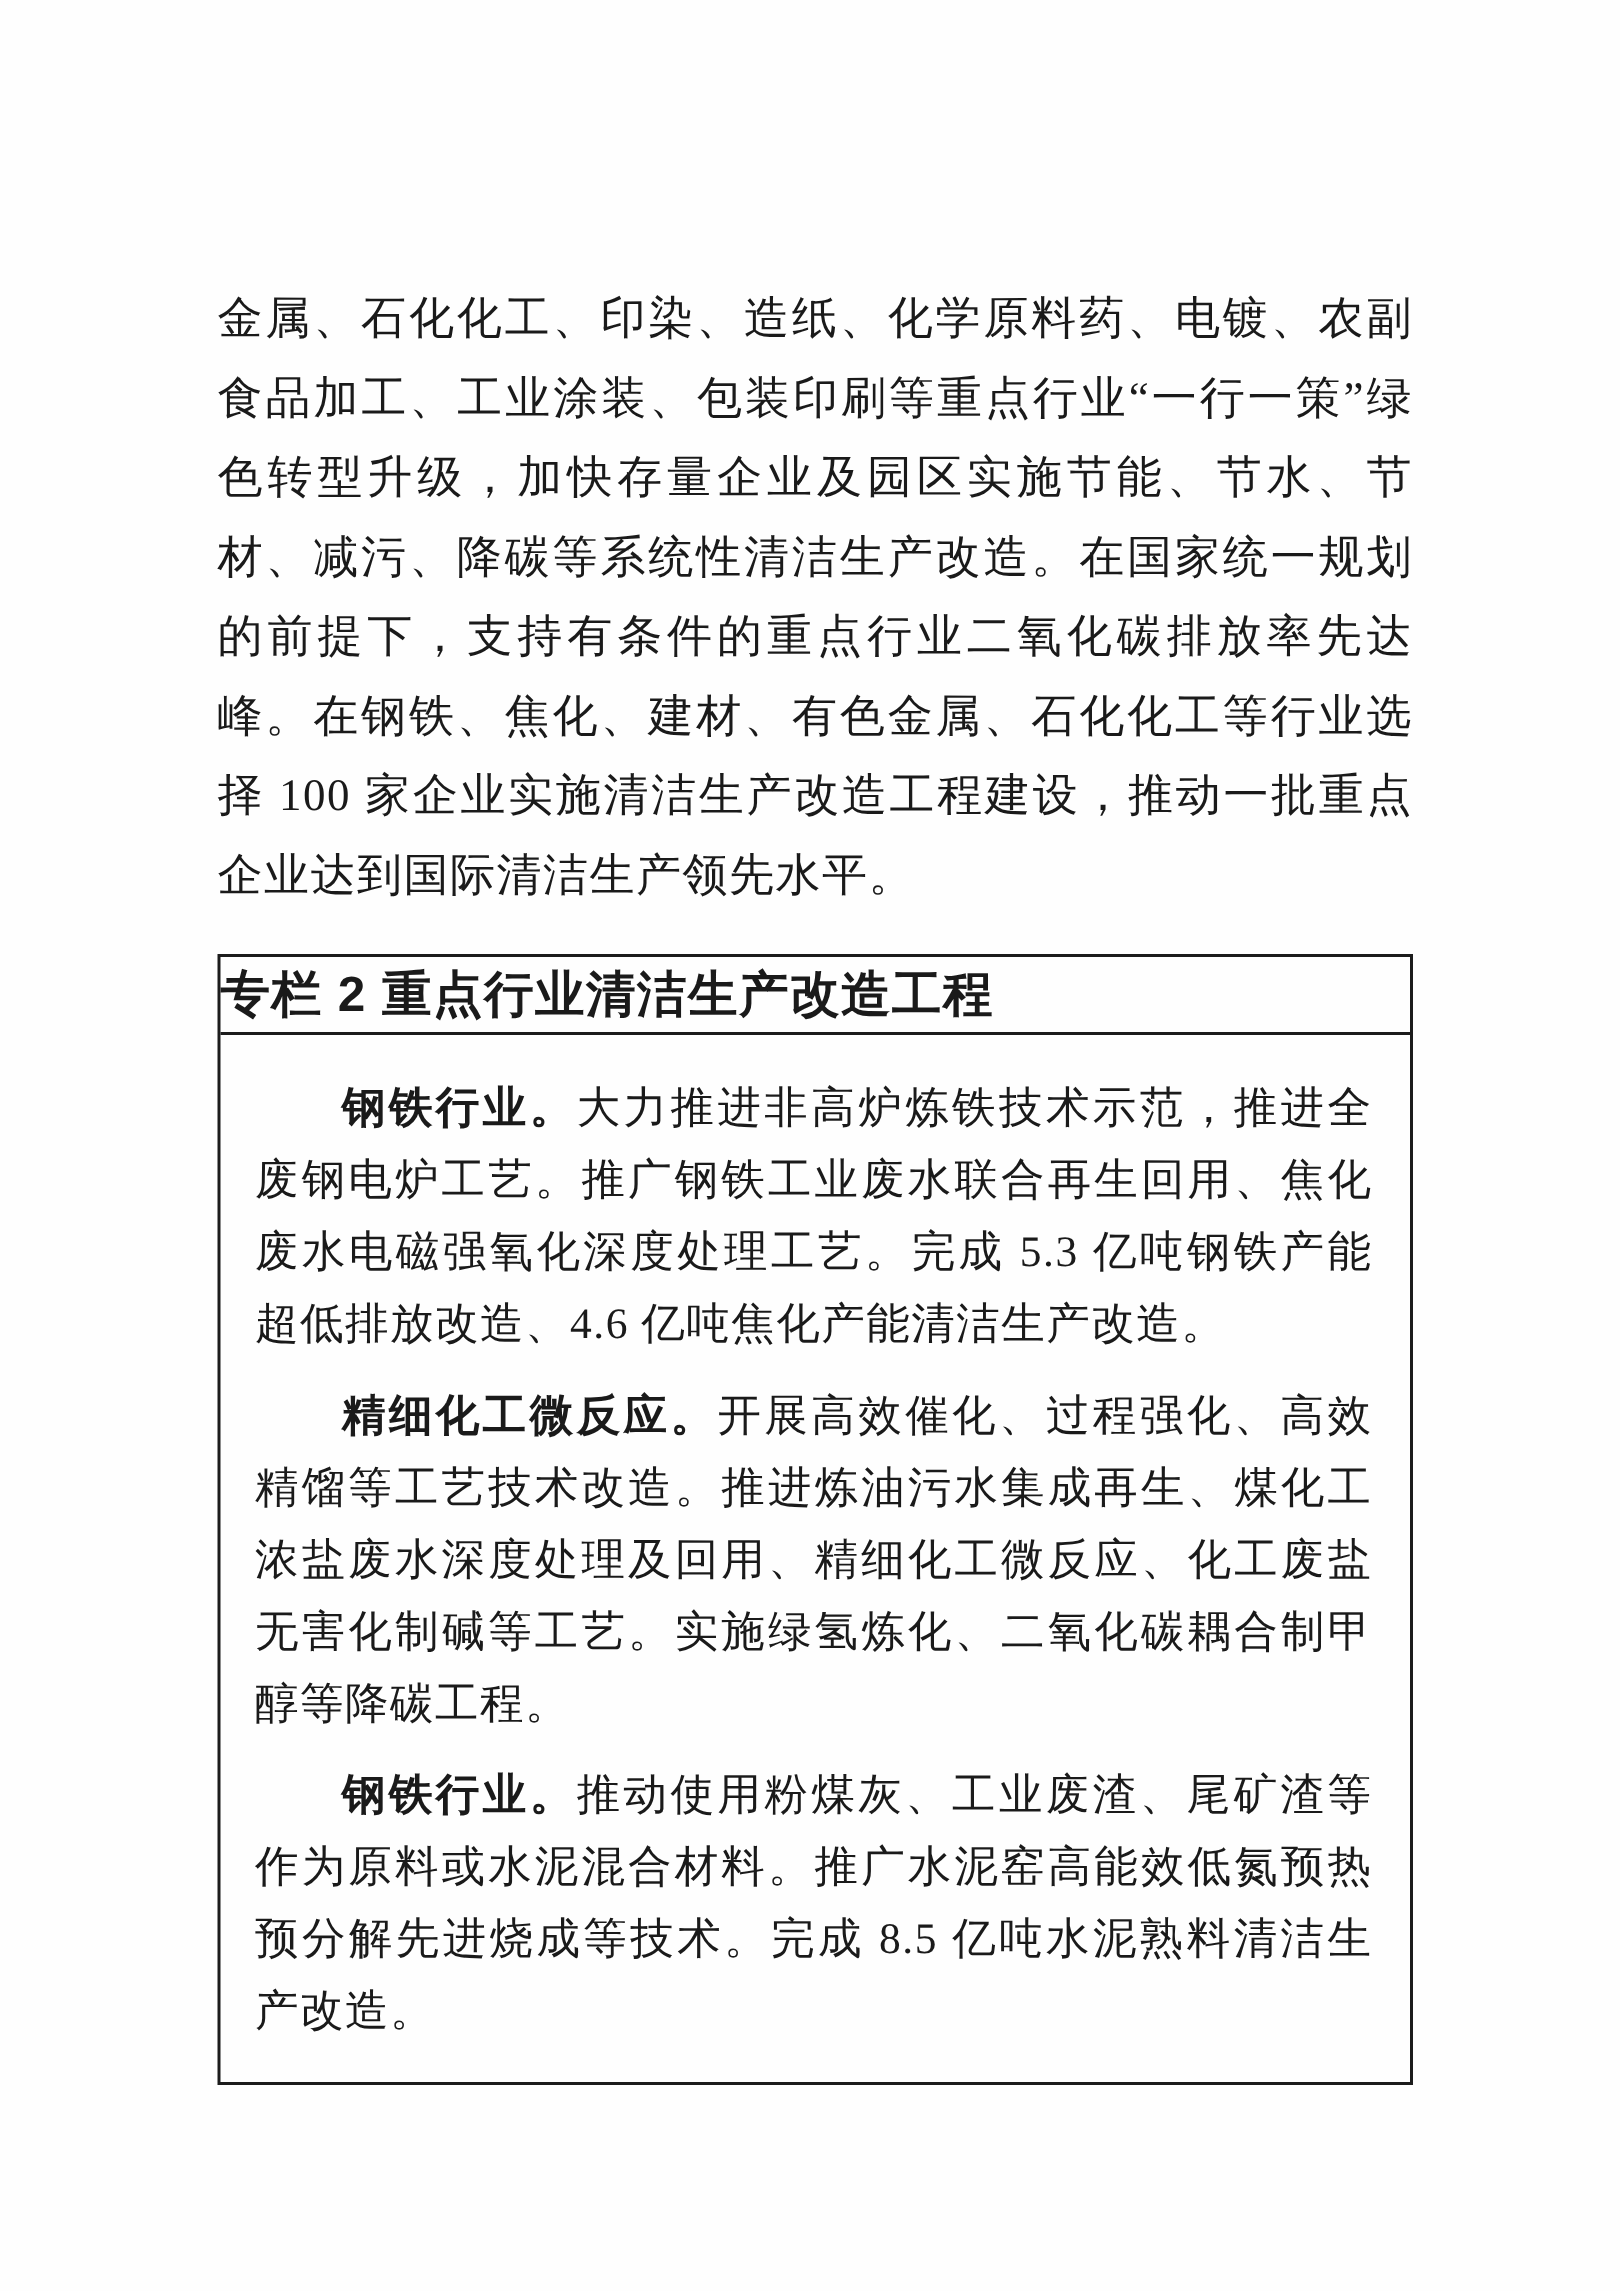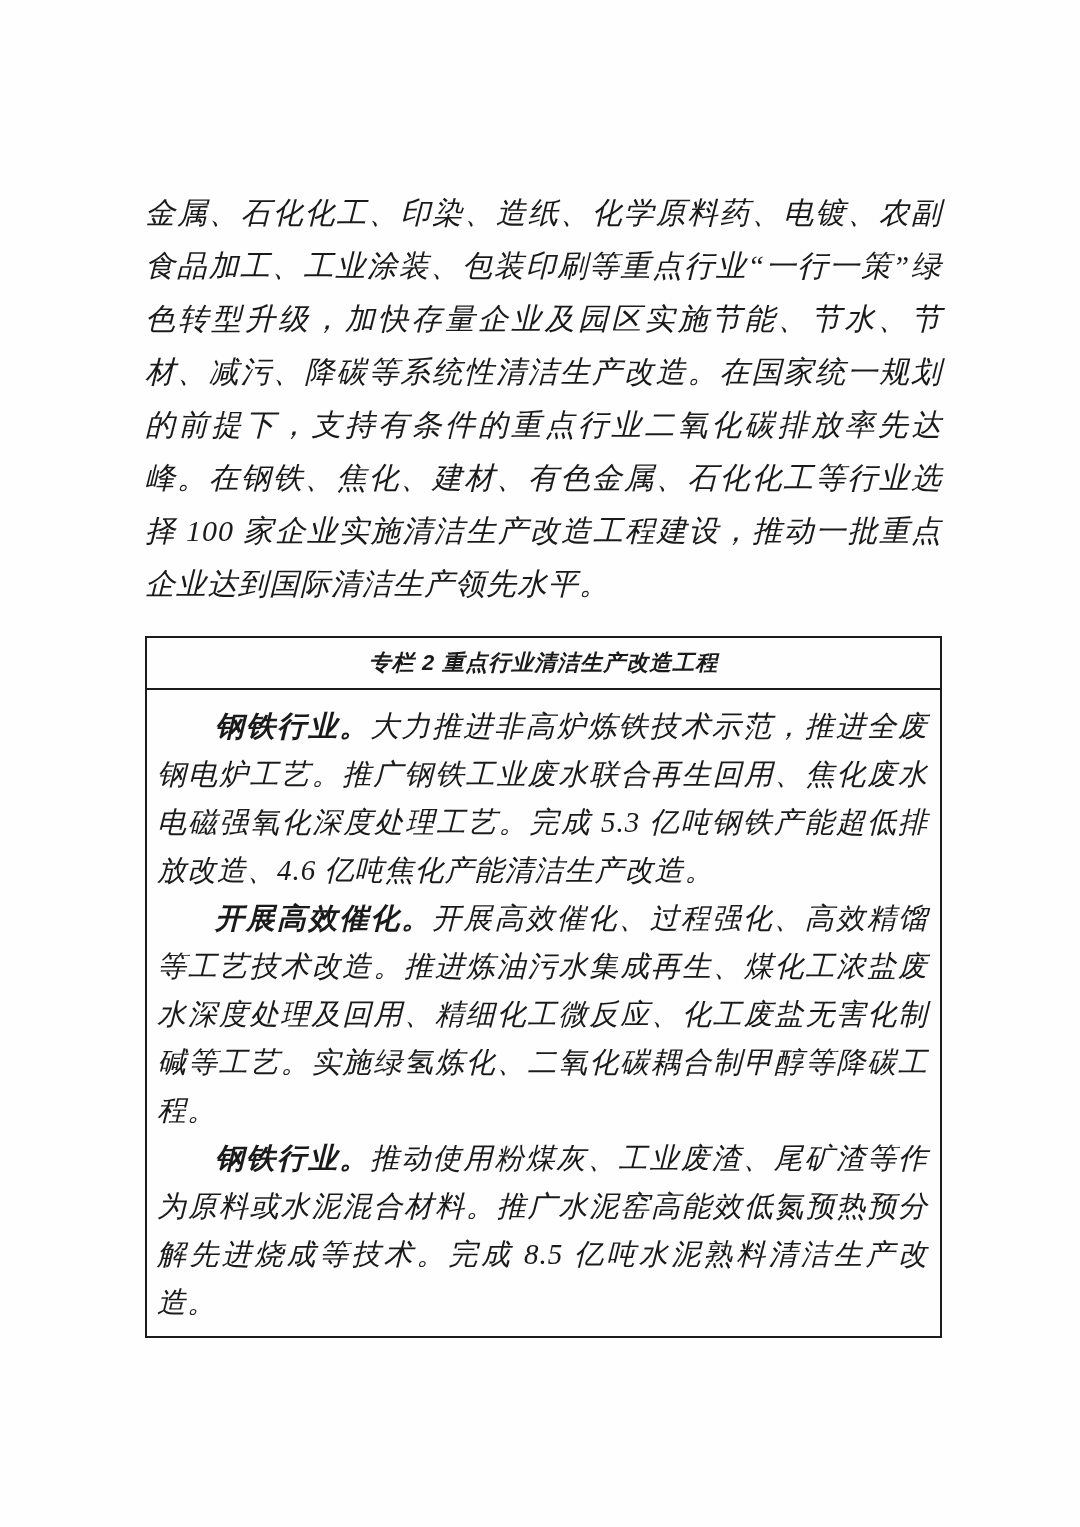--- a/index.html
+++ b/index.html
@@ -9,52 +9,51 @@
   }
   .page {
     position: relative;
     width: 1080px;
     height: 1527px;
     background: #fefefe;
     box-sizing: border-box;
     padding: 186px 138px 0 145px;
     color: #1a1a1a;
     font-family: "Liberation Serif", "DejaVu Serif", serif;
-    font-style: italic;
   }
   .intro {
     margin: 0 0 26px 0;
     width: 797px;
     font-size: 30px;
     line-height: 53px;
     text-align: justify;
     text-justify: inter-character;
     letter-spacing: 1px;
   }
   .panel {
     width: 797px;
     border: 2px solid #1c1c1c;
     box-sizing: border-box;
     background: #fefefe;
   }
   .panel-title {
     font-family: "Liberation Sans", "DejaVu Sans", sans-serif;
     font-weight: bold;
-    font-size: 22px;
+    font-size: 33px;
     line-height: 48px;
-    text-align: center;
+    text-align: left;
     padding: 1px 0;
     border-bottom: 2px solid #1c1c1c;
     letter-spacing: 1px;
   }
   .panel-body {
     padding: 12px 12px 10px 10px;
   }
   .panel-para {
-    margin: 0;
+    margin: 13px;
     font-size: 29px;
     line-height: 48px;
     text-align: justify;
     text-justify: inter-character;
     text-indent: 2em;
     letter-spacing: 1px;
   }
   .lead {
     font-weight: bold;
   }
@@ -67,20 +66,20 @@
   <p class="intro">金属、石化化工、印染、造纸、化学原料药、电镀、农副食品加工、工业涂装、包装印刷等重点行业“一行一策”绿色转型升级，加快存量企业及园区实施节能、节水、节材、减污、降碳等系统性清洁生产改造。在国家统一规划的前提下，支持有条件的重点行业二氧化碳排放率先达峰。在钢铁、焦化、建材、有色金属、石化化工等行业选择 100 家企业实施清洁生产改造工程建设，推动一批重点企业达到国际清洁生产领先水平。</p>
 
   <div class="panel">
 
     <div class="panel-title">专栏 2 重点行业清洁生产改造工程</div>
 
     <div class="panel-body">
 
       <p class="panel-para"><span class="lead">钢铁行业。</span><span>大力推进非高炉炼铁技术示范，推进全废钢电炉工艺。推广钢铁工业废水联合再生回用、焦化废水电磁强氧化深度处理工艺。完成 5.3 亿吨钢铁产能超低排放改造、4.6 亿吨焦化产能清洁生产改造。</span></p>
 
-      <p class="panel-para"><span class="lead">开展高效催化。</span><span>开展高效催化、过程强化、高效精馏等工艺技术改造。推进炼油污水集成再生、煤化工浓盐废水深度处理及回用、精细化工微反应、化工废盐无害化制碱等工艺。实施绿氢炼化、二氧化碳耦合制甲醇等降碳工程。</span></p>
+      <p class="panel-para"><span class="lead">精细化工微反应。</span><span>开展高效催化、过程强化、高效精馏等工艺技术改造。推进炼油污水集成再生、煤化工浓盐废水深度处理及回用、精细化工微反应、化工废盐无害化制碱等工艺。实施绿氢炼化、二氧化碳耦合制甲醇等降碳工程。</span></p>
 
 
       <p class="panel-para"><span class="lead">钢铁行业。</span><span>推动使用粉煤灰、工业废渣、尾矿渣等作为原料或水泥混合材料。推广水泥窑高能效低氮预热预分解先进烧成等技术。完成 8.5 亿吨水泥熟料清洁生产改造。</span></p>
 
     </div>
   </div>
 </div>
 
 </body></html>

